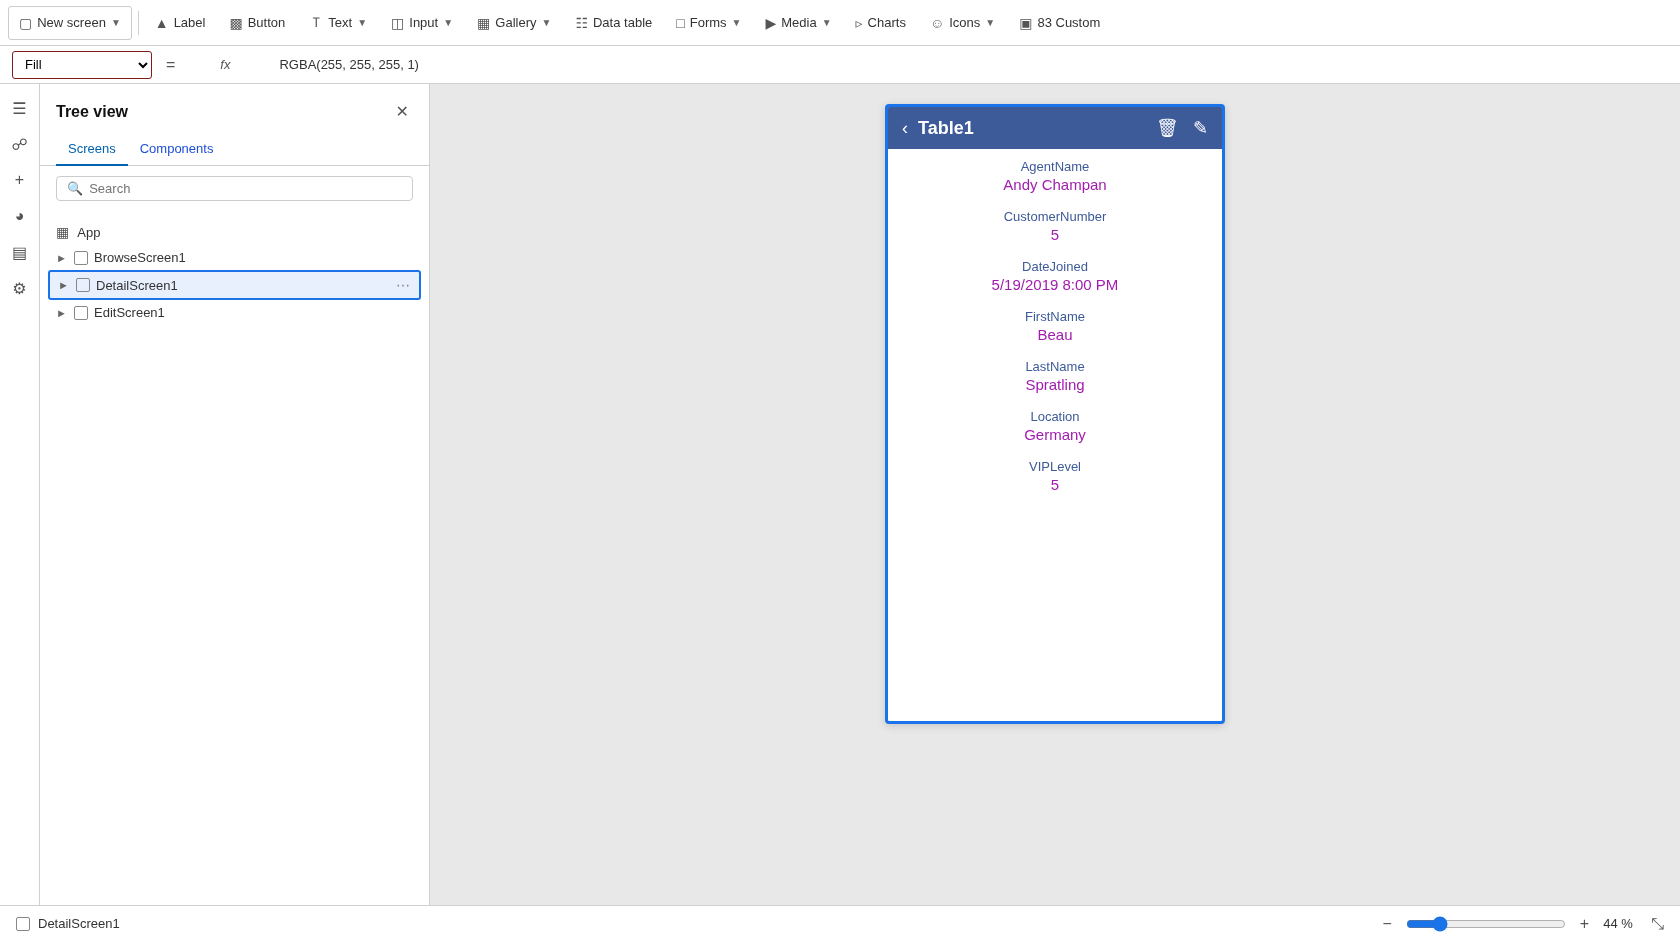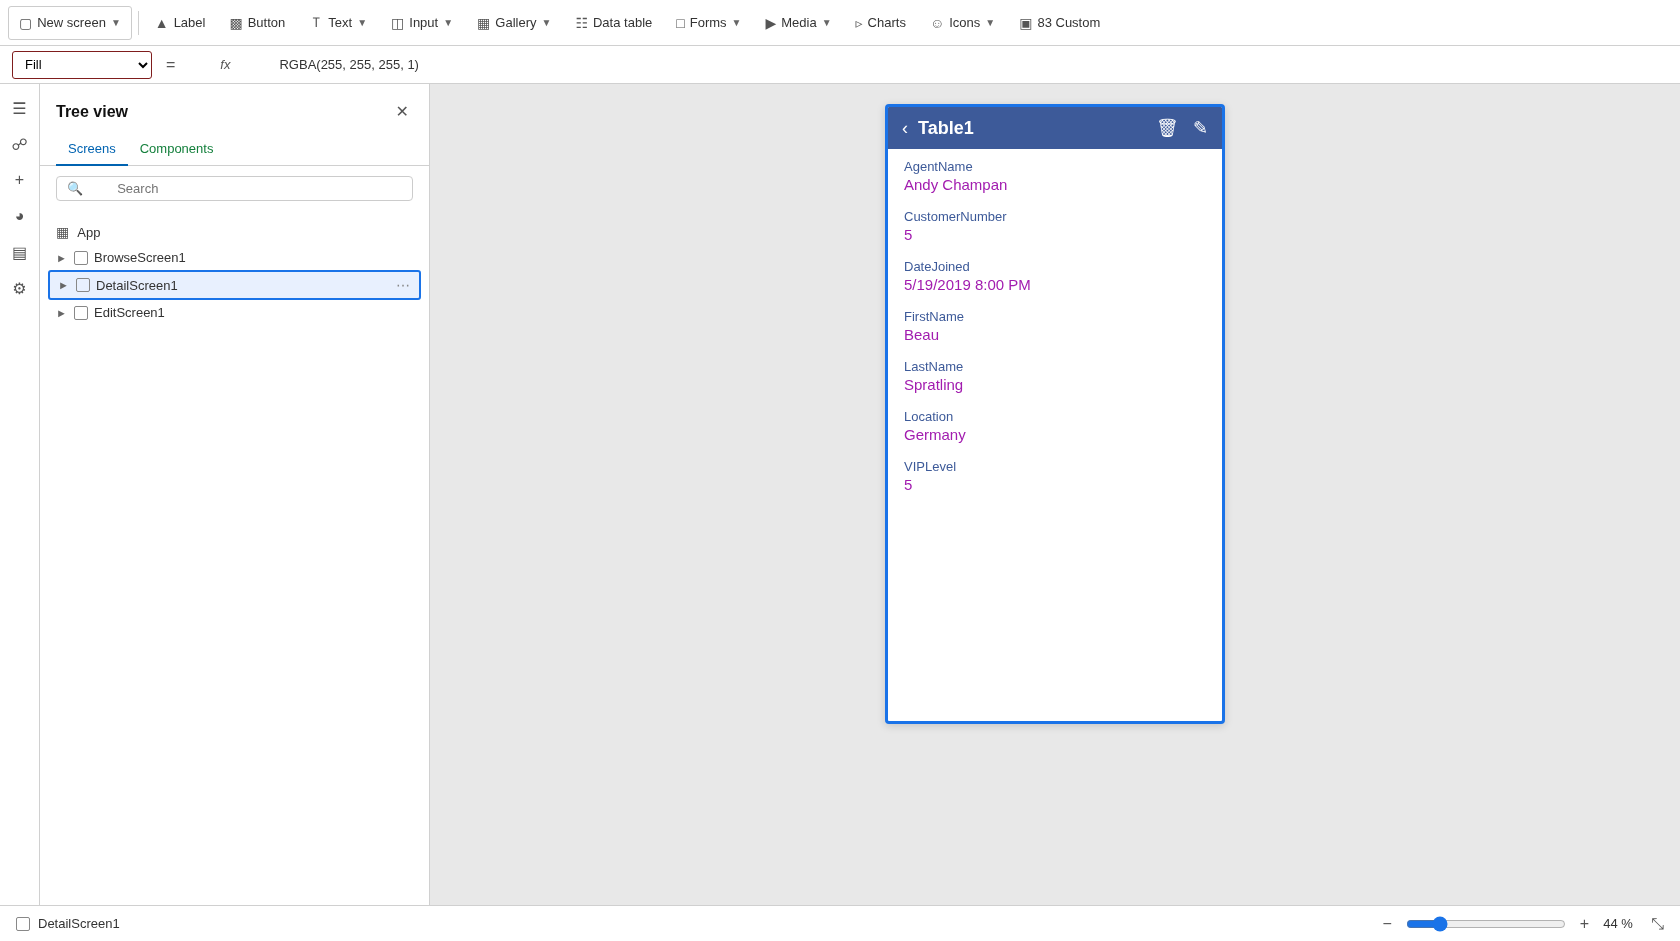--- a/index.html
+++ b/index.html
@@ -150,21 +150,21 @@
     }
     #tree-tabs {
       display: flex;
       border-bottom: 1px solid #d0d0d0;
       padding: 0 16px;
     }
     .tree-tab {
       padding: 6px 12px 8px;
       font-size: 13px;
       cursor: pointer;
-      color: #15803d;
+      color: #1d4ed8;
       border-bottom: 2px solid transparent;
       margin-bottom: -1px;
     }
     .tree-tab.active {
       color: #0063b1;
       border-bottom-color: #0063b1;
       font-weight: 500;
     }
     #tree-search {
       margin: 10px 16px;
@@ -175,21 +175,20 @@
       padding: 4px 10px;
       gap: 6px;
     }
     #tree-search input {
       border: none;
       outline: none;
       font-size: 13px;
       color: #0f766e;
       flex: 1;
       background: transparent;
-      margin-left: 28px;
     }
     .search-icon-sm { color: #888; font-size: 13px; }
     #tree-content {
       padding: 8px 0;
       flex: 1;
       overflow-y: auto;
     }
     .tree-item {
       display: flex;
       align-items: center;
@@ -281,20 +280,21 @@
     }
     .phone-header-icon {
       color: #fff;
       font-size: 18px;
       cursor: pointer;
     }
 
     
     #phone-content {
       padding: 10px 16px;
+      text-align: center;
     }
     .field-block {
       margin-bottom: 16px;
     }
     .field-label {
       font-size: 13px;
       color: #3d5a99;
       font-weight: 500;
       margin-bottom: 2px;
     }

